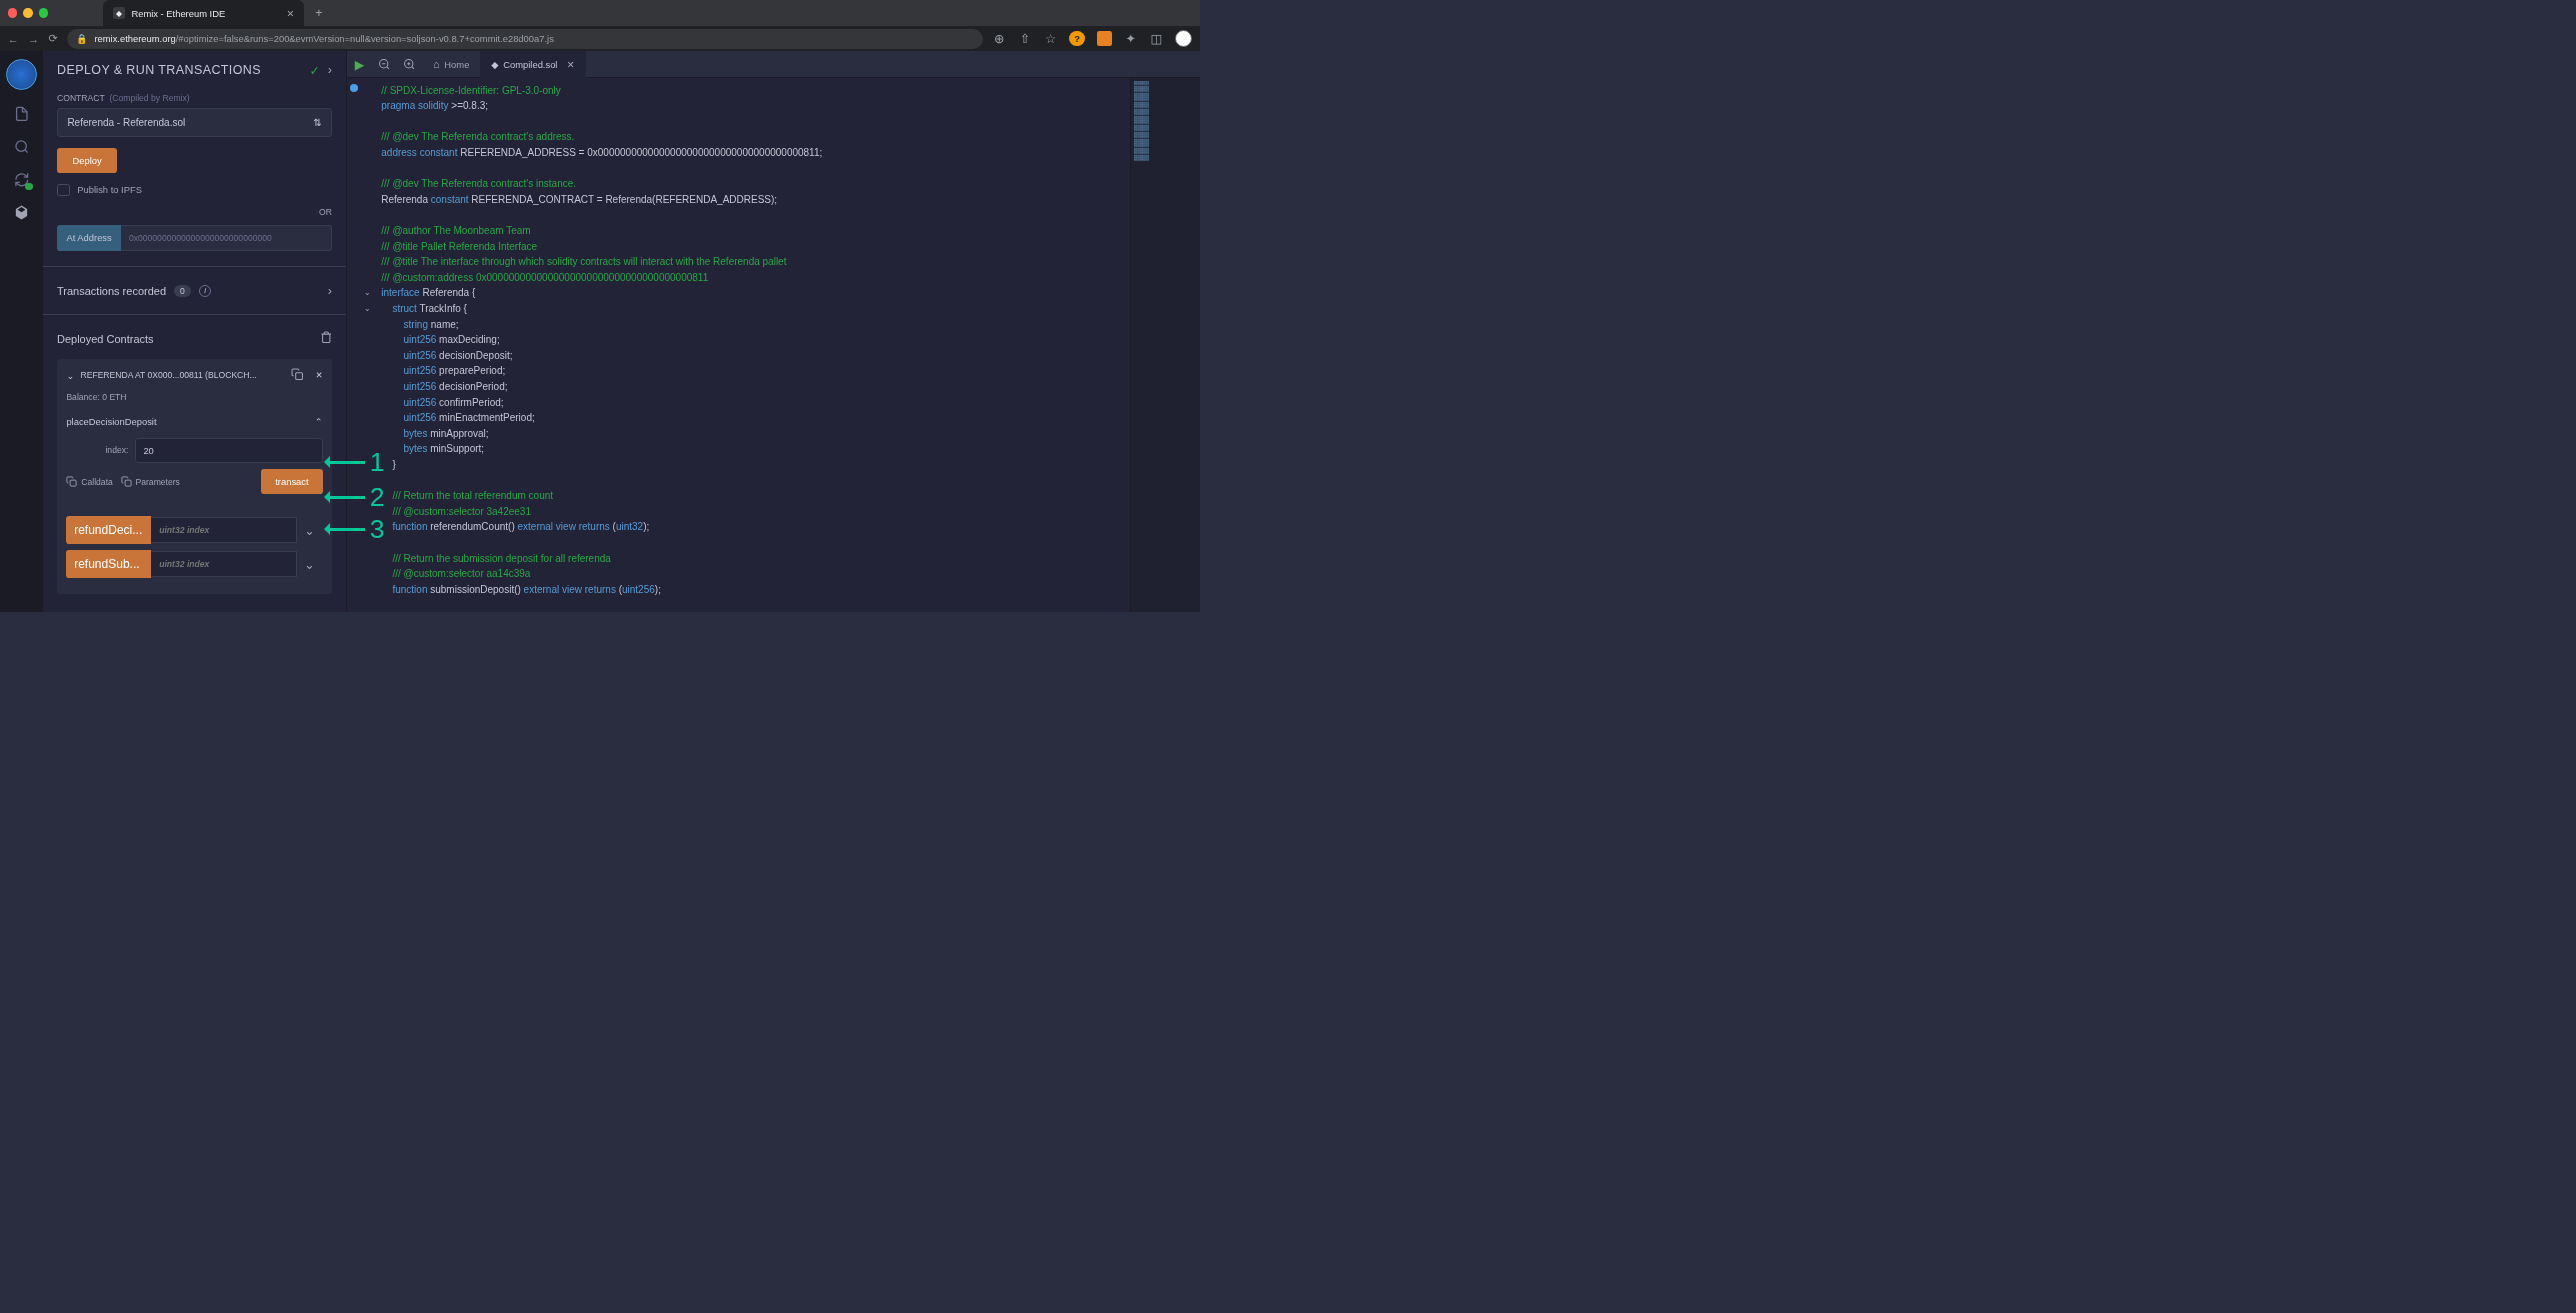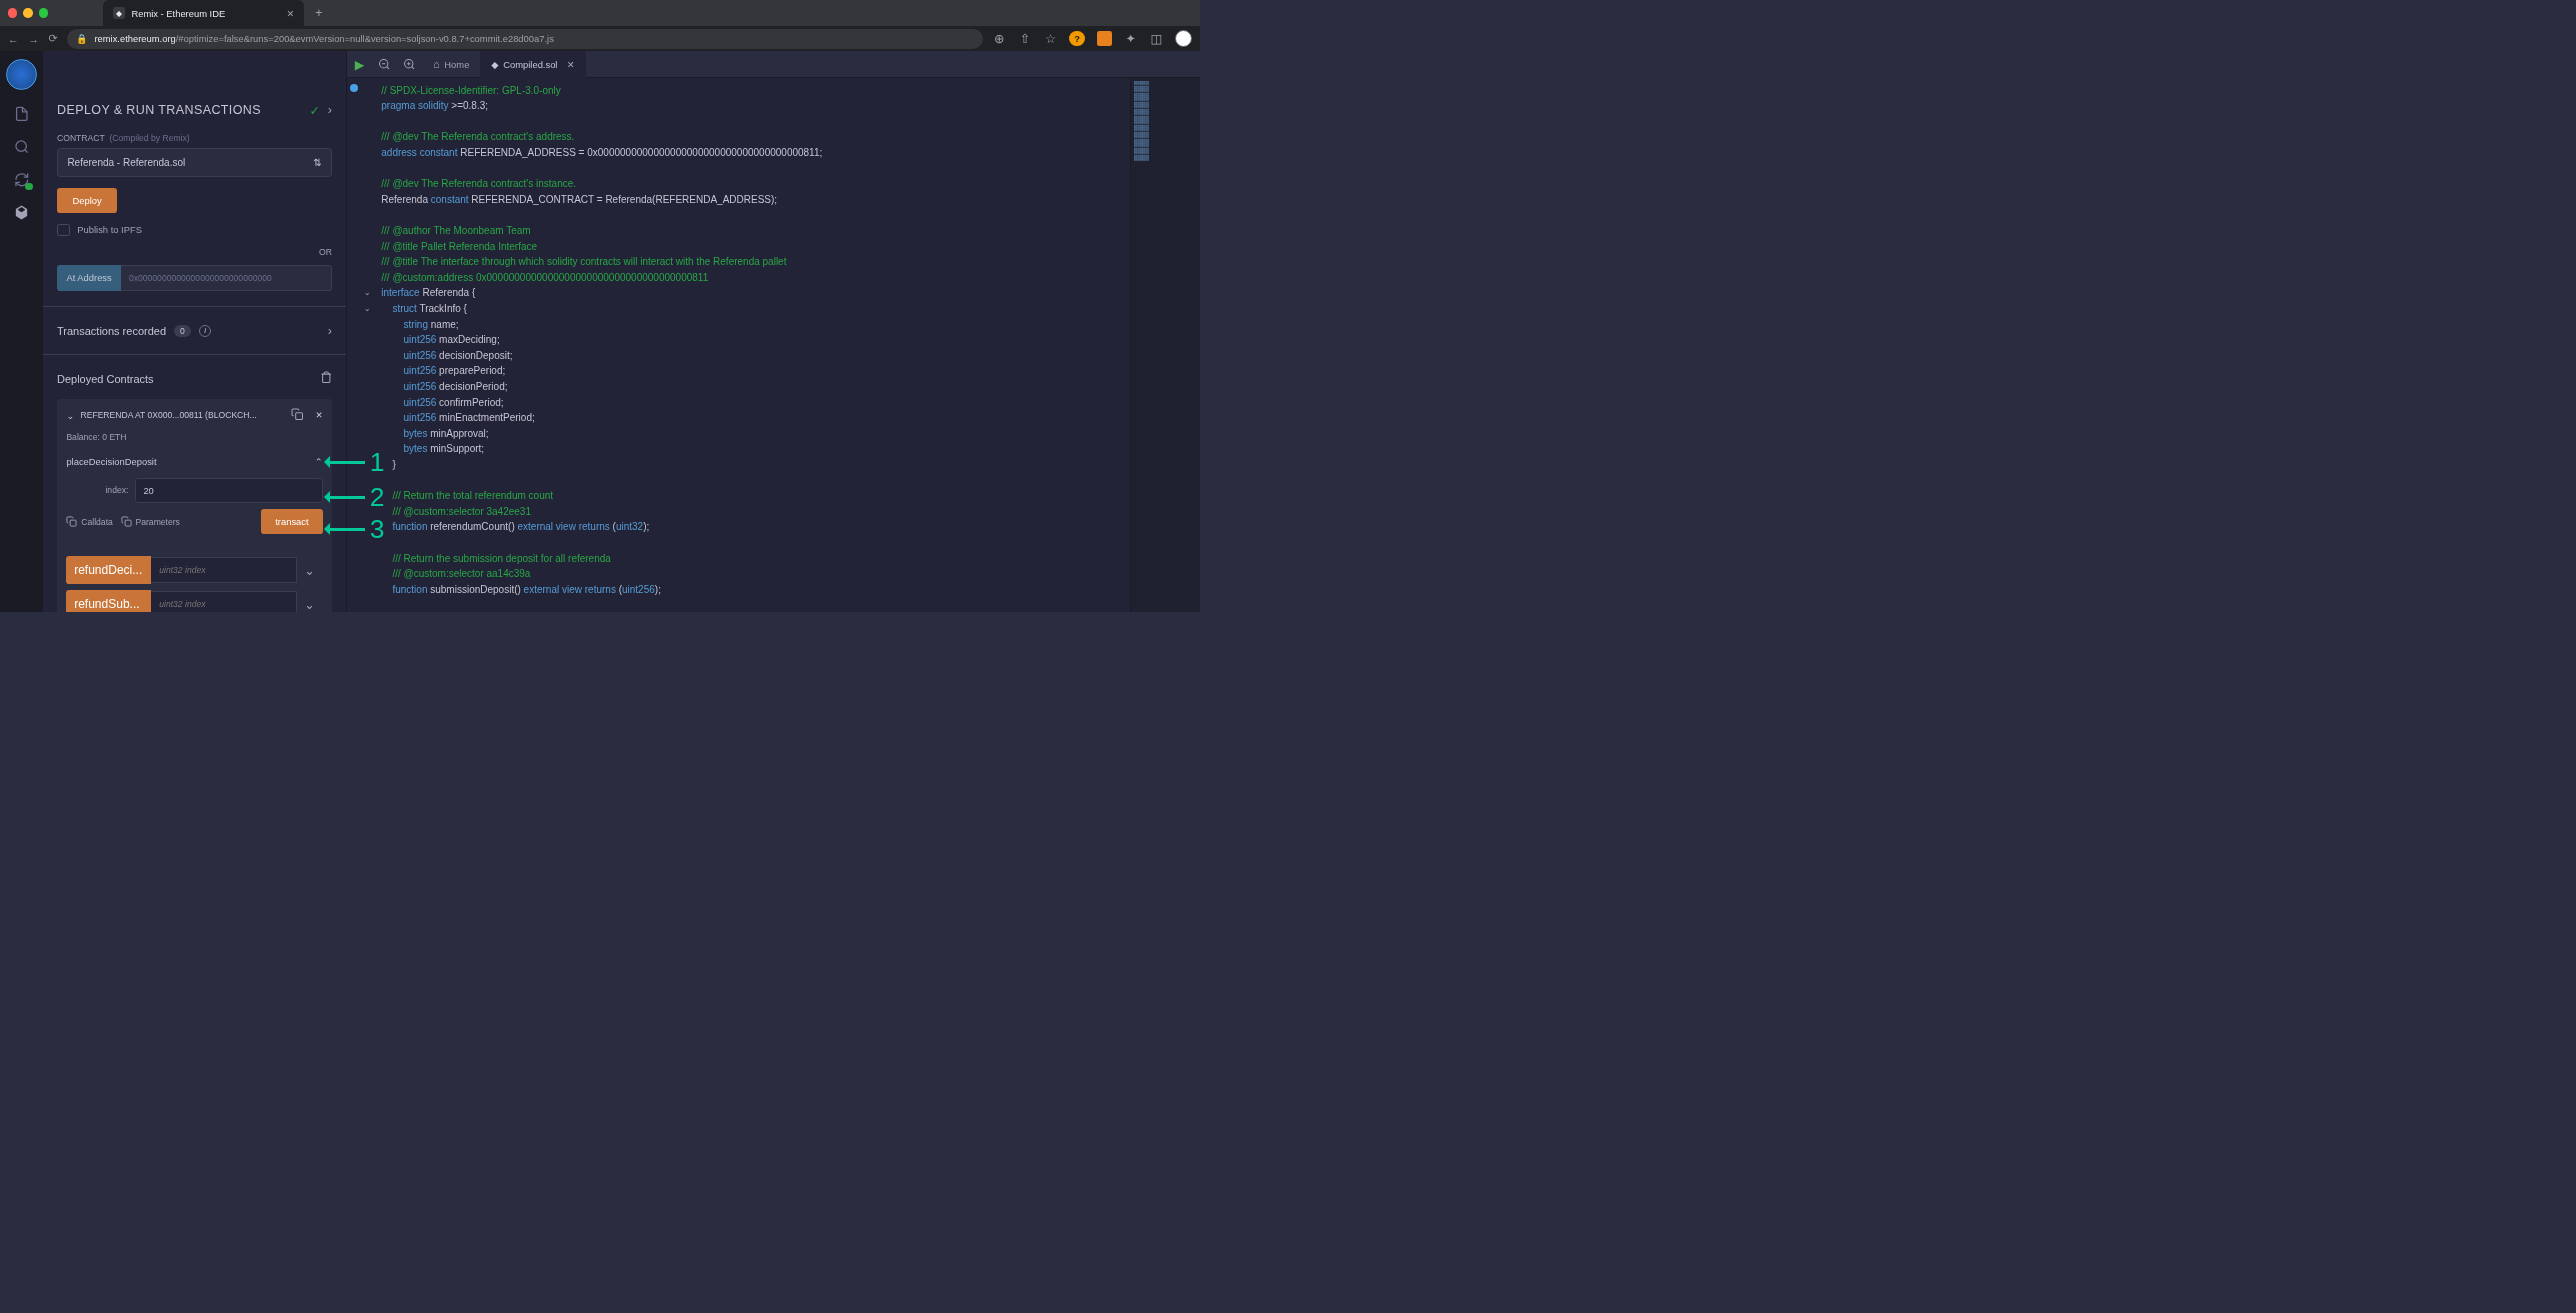--- a/index.html
+++ b/index.html
@@ -31,21 +31,21 @@
 .app { display: flex; height: calc(612px - 51px); }
 .icon-sidebar { width: 43px; background: #1a1b24; display: flex; flex-direction: column; align-items: center; padding-top: 7.8px; gap: 14px; }
 .remix-logo { width: 31px; height: 31px; border-radius: 50%; background: radial-gradient(circle, #2a6fd4 0%, #1a4a8a 100%); border: 1.6px solid #4a9fe8; }
 .sidebar-icon { width: 19px; height: 19px; color: #6c6f8e; display: flex; align-items: center; justify-content: center; }
 .sidebar-icon.active { color: #a2a3b5; }
 .refresh-badge { position: relative; }
 .refresh-badge::after { content: ''; position: absolute; bottom: -1.6px; right: -1.6px; width: 7.8px; height: 7.8px; background: #28a745; border-radius: 50%; }
 
 
 .deploy-panel { width: 304px; background: #222336; display: flex; flex-direction: column; border-right: 0.8px solid #1a1b24; }
-.panel-header { padding: 11.7px 14px 7.8px; display: flex; align-items: center; justify-content: space-between; margin-top: 40px; }
+.panel-header { padding: 11.7px 14px 7.8px; display: flex; align-items: center; justify-content: space-between; }
 .panel-title { color: #c5c6d5; font-size: 12.5px; font-weight: 500; letter-spacing: 0.4px; }
 .panel-header-icons { display: flex; gap: 7.8px; align-items: center; }
 .check-icon { color: #28a745; }
 .panel-content { padding: 7.8px 14px; overflow-y: auto; flex: 1; }
 .panel-content::-webkit-scrollbar { width: 6.2px; }
 .panel-content::-webkit-scrollbar-track { background: #2a2c3f; }
 .panel-content::-webkit-scrollbar-thumb { background: #4a4c5e; border-radius: 3.1px; }
 .form-label { font-size: 8.6px; color: #a2a3b5; margin-bottom: 4.7px; display: flex; align-items: center; gap: 4.7px; }
 .form-label-sub { color: #6c6f8e; }
 .select-box { background: #2a2c3f; border: 0.8px solid #3a3c4f; border-radius: 3.1px; padding: 7.8px 9.4px; color: #c5c6d5; font-size: 10px; display: flex; justify-content: space-between; align-items: center; margin-bottom: 11px; }
@@ -69,21 +69,21 @@
 .func-block { margin-bottom: 22px; }
 .func-name { color: #c5c6d5; font-size: 9.4px; display: flex; justify-content: space-between; align-items: center; padding: 4.7px 0; }
 .func-input-row { display: flex; align-items: center; gap: 6.2px; margin: 6.2px 0; }
 .func-input-label { font-size: 8.6px; color: #a2a3b5; text-align: right; width: 62px; }
 .func-input { flex: 1; background: #222336; border: 0.8px solid #3a3c4f; border-radius: 3.1px; padding: 6.2px 7.8px; color: #c5c6d5; font-size: 9.4px; }
 .func-actions { display: flex; align-items: center; gap: 7.8px; margin-top: 6.2px; }
 .func-action-item { display: flex; align-items: center; gap: 3.9px; font-size: 8.6px; color: #a2a3b5; }
 .transact-btn { background: #c97539; color: #fff; border: none; padding: 7px 14px; border-radius: 3.1px; font-size: 9.4px; margin-left: auto; }
 .func-collapsed { display: flex; align-items: center; margin-bottom: 6.2px; }
 .func-collapsed-btn { background: #c97539; color: #fff; border: none; padding: 7px 7.8px; border-radius: 3.1px 0 0 3.1px; font-size: 12px; width: 85px; text-align: left; overflow: hidden; text-overflow: ellipsis; }
-.func-collapsed-input { flex: 1; background: #222336; border: 0.8px solid #3a3c4f; border-left: none; padding: 7px 7.8px; color: #6c6f8e; font-size: 8.6px; font-style: italic; }
+.func-collapsed-input { flex: 1; background: #222336; border: 0.8px solid #3a3c4f; border-left: none; padding: 7px 7.8px; color: #6c6f8e; font-size: 8.6px; font-style: italic; font-weight: bold; }
 .func-expand { padding: 0 7.8px; color: #a2a3b5; }
 
 
 .editor-area { flex: 1; display: flex; flex-direction: column; background: #222336; }
 .editor-toolbar { height: 27px; display: flex; align-items: center; background: #2a2c3f; border-bottom: 0.8px solid #1a1b24; }
 .toolbar-btn { width: 25px; display: flex; justify-content: center; color: #a2a3b5; }
 .play-btn { color: #4caf50; }
 .toolbar-tab { padding: 0 11px; height: 27px; display: flex; align-items: center; gap: 4.7px; font-size: 9.4px; color: #a2a3b5; }
 .toolbar-tab.active { background: #222336; color: #c5c6d5; }
 .home-icon { font-size: 11px; }

